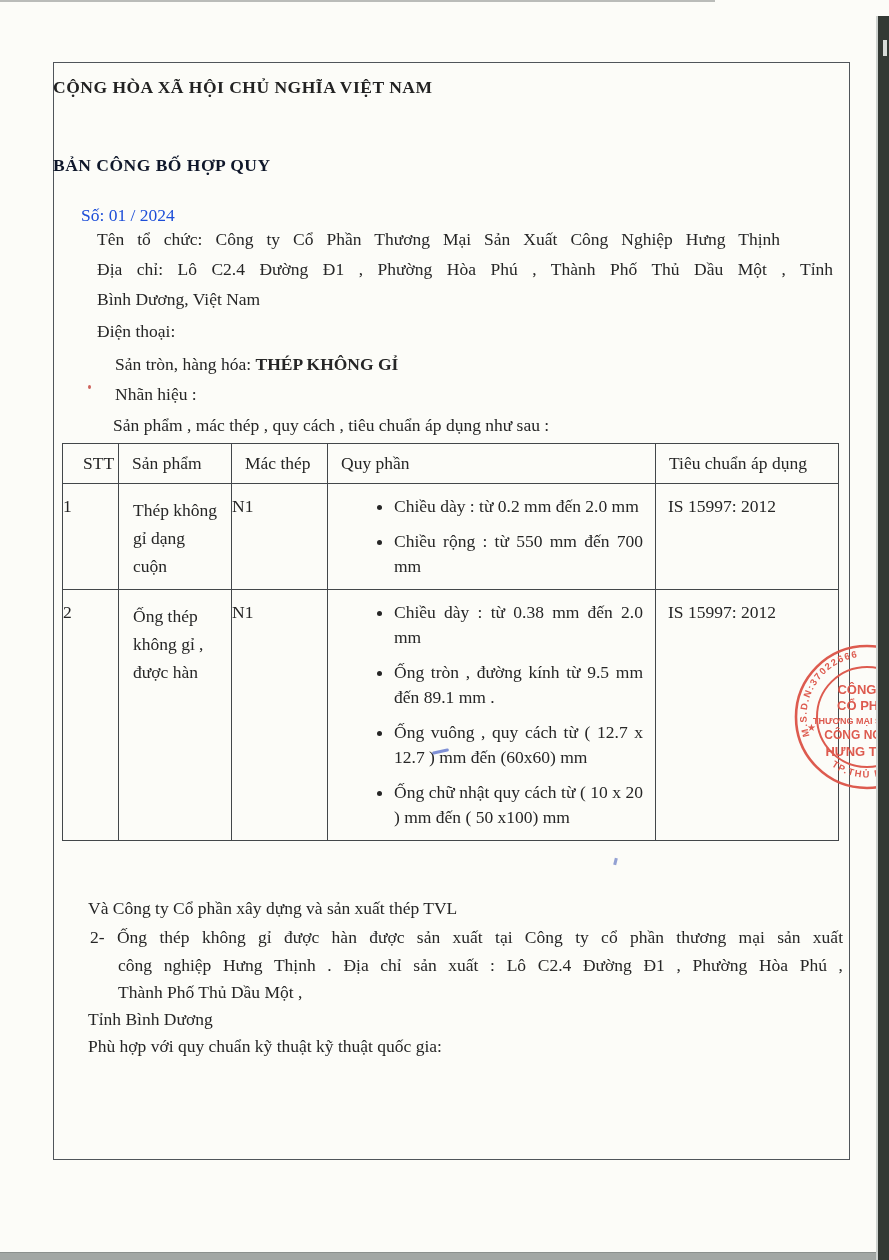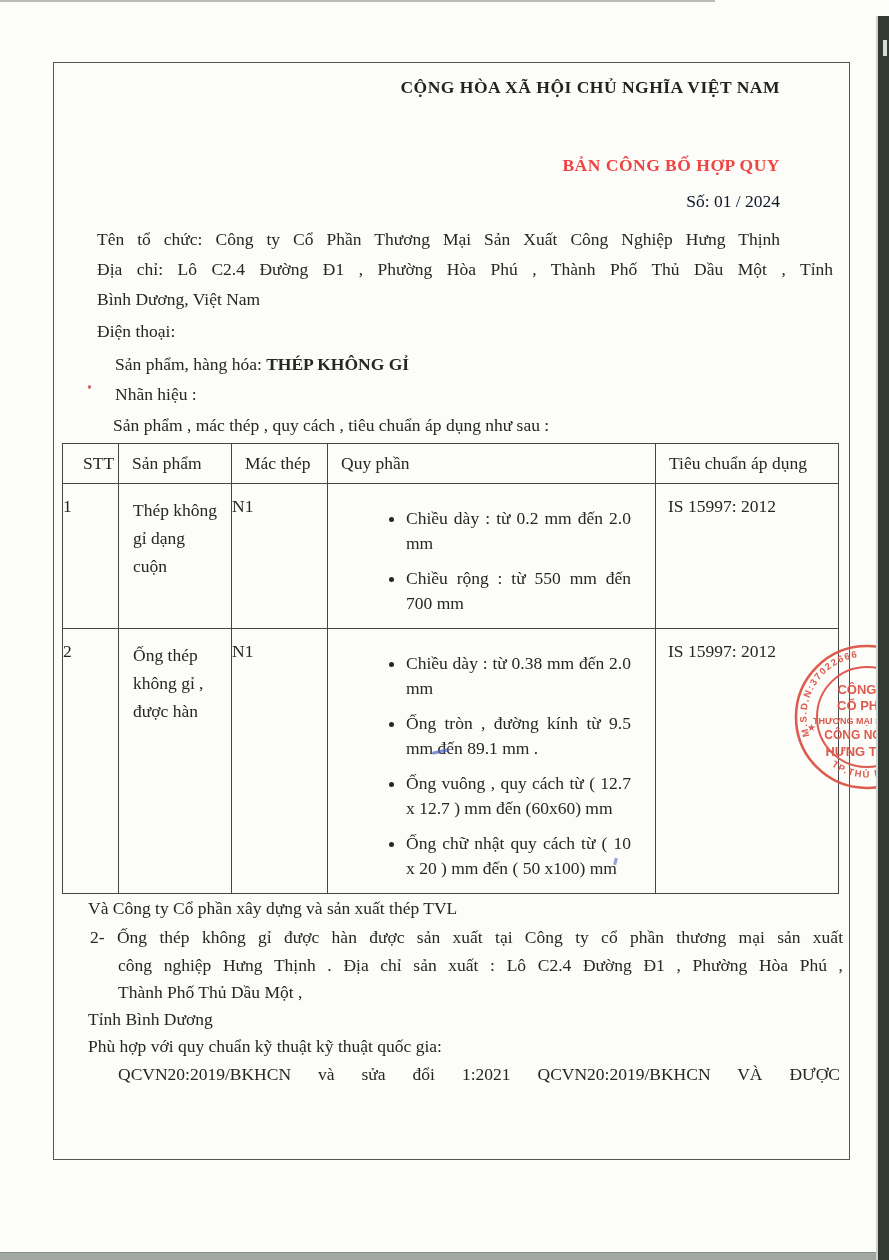--- a/index.html
+++ b/index.html
@@ -18,47 +18,47 @@
   .bottom-bar { position:absolute; bottom:0; left:0; width:100%; height:8px; background:#a2a7a4; border-top:1px solid #8b908d; z-index:5; }
   .speck-red { position:absolute; left:88px; top:385px; width:3px; height:4px; background:#c23b35; opacity:.8; border-radius:50%; }
   .ink-dash { position:absolute; left:432px; top:750px; width:17px; height:3px; background:#4a63c8; opacity:.7; transform:rotate(-12deg); border-radius:2px; z-index:3; }
   .ink-tick { position:absolute; left:614px; top:858px; width:3px; height:7px; background:#3d55b5; opacity:.55; transform:rotate(14deg); z-index:3; }
 
   .page-border {
     position:absolute; left:53px; top:62px; width:797px; height:1098px;
     border:1.6px solid #50555a;
   }
 
-  .center-zone { position:absolute; left:53px; width:727px; text-align:right; }
+  .center-zone { position:absolute; left:53px; width:727px; text-align:left; }
   .motto1 { top:72px; font-size:20px; font-weight:bold; letter-spacing:.5px; color:#222; }
   .motto2 { top:101px; font-size:18.5px; font-weight:bold; color:#222; }
   .motto2 .ul { display:inline-block; border-bottom:2.5px solid #2d2d2d; padding:0 16px 2px 16px; }
-  .doc-title { top:150px; font-size:23.5px; font-weight:bold; letter-spacing:.5px; color:#ef4444; }
-  .doc-number { top:186px; font-size:18px; color:#0f172a; }
+  .doc-title { top:150px; font-size:23.5px; font-weight:bold; letter-spacing:.5px; color:#0f172a; }
+  .doc-number { top:200px; font-size:18px; color:#1d4ed8;margin-left:28px; }
 
   .line { position:absolute; font-size:17.5px; line-height:30px; white-space:nowrap; }
   .stretch { white-space:normal; text-align:justify; text-align-last:justify; }
   .b { font-weight:bold; }
 
   table.products {
     position:absolute; left:62px; top:443px; width:776px;
     border-collapse:collapse; table-layout:fixed;
     font-size:17.5px; color:#262626;
   }
   table.products td, table.products th {
     border:1.6px solid #43474a; vertical-align:top; font-weight:normal; text-align:left;
   }
   tr.hdr th { height:40px; vertical-align:middle; padding:2px 6px 2px 13px; font-size:17.5px; }
   tr.hdr th.c { text-align:center; padding-left:20px; }
   td.stt { text-align:center; padding-top:12px; }
   td.name { padding:12px 10px 0 14px; text-align:justify; line-height:28px; }
   td.mark { text-align:center; padding-top:12px; }
   td.spec { padding:10px 12px 0 0; }
   td.std  { padding:12px 6px 0 12px; }
-  ul.spec-list { list-style:disc outside; margin:12px; padding-left:66px; }
+  ul.spec-list { list-style:disc outside; margin:0; padding-left:66px; }
   ul.spec-list li { margin-bottom:10px; line-height:25px; text-align:justify; }
 
   
   .stamp { position:absolute; left:782px; top:632px; z-index:2; opacity:.95; }
   .stamp text { font-family:"Liberation Sans","DejaVu Sans",sans-serif; fill:#dc5347; }
 </style>
 </head>
 <body>
 
 <div class="scan">
@@ -67,21 +67,21 @@
   <div class="page-border"></div>
 
   <div class="center-zone line motto1">CỘNG HÒA XÃ HỘI CHỦ NGHĨA VIỆT NAM</div>
   <div class="center-zone line doc-title">BẢN CÔNG BỐ HỢP QUY</div>
   <div class="center-zone line doc-number">Số: 01 / 2024</div>
 
   <div class="line stretch" style="left:97px; top:224px; width:683px;">Tên tổ chức: Công ty Cổ Phần Thương Mại Sản Xuất Công Nghiệp Hưng Thịnh</div>
   <div class="line stretch" style="left:97px; top:254px; width:736px;">Địa chỉ: Lô C2.4 Đường Đ1 , Phường Hòa Phú , Thành Phố Thủ Dầu Một , Tỉnh</div>
   <div class="line" style="left:97px; top:284px;">Bình Dương, Việt Nam</div>
   <div class="line" style="left:97px; top:316px;">Điện thoại:</div>
-  <div class="line" style="left:115px; top:349px;"><span>Sản phẩm, hàng hóa: </span><span class="b">THÉP KHÔNG GỈ</span></div>
+  <div class="line" style="left:115px; top:349px;"><span>Sản tròn, hàng hóa: </span><span class="b">THÉP KHÔNG GỈ</span></div>
   <div class="line" style="left:115px; top:379px;">Nhãn hiệu :</div>
   <div class="line" style="left:113px; top:410px;">Sản phẩm , mác thép , quy cách , tiêu chuẩn áp dụng như sau :</div>
 
   <table class="products">
     <colgroup>
       <col style="width:56px">
         <col style="width:113px">
         <col style="width:96px">
         <col style="width:328px">
         <col style="width:183px">
@@ -122,21 +122,20 @@
     </tr>
   </tbody>
     </table>
 
   <div class="line" style="left:88px;  top:893px;">Và Công ty Cổ phần xây dựng và sản xuất thép TVL</div>
   <div class="line stretch" style="left:90px;  top:922px;  width:753px;">2-  Ống thép không gỉ được hàn được sản xuất tại Công ty cổ phần thương mại sản xuất</div>
   <div class="line stretch" style="left:118px; top:950px;  width:725px;">công nghiệp Hưng Thịnh . Địa chỉ sản xuất : Lô C2.4 Đường Đ1 , Phường Hòa Phú ,</div>
   <div class="line" style="left:118px; top:977px;">Thành Phố Thủ Dầu Một ,</div>
   <div class="line" style="left:88px;  top:1004px;">Tỉnh Bình Dương</div>
   <div class="line" style="left:88px;  top:1031px;">Phù hợp với quy chuẩn kỹ thuật kỹ thuật quốc gia:</div>
-  <div class="line stretch" style="left:118px; top:1059px; width:722px;">QCVN20:2019/BKHCN và sửa đổi 1:2021 QCVN20:2019/BKHCN VÀ ĐƯỢC</div>
 
   <svg class="stamp" width="170" height="170" viewBox="0 0 170 170">
     <circle cx="85" cy="85" r="71" fill="none" stroke="#dc5347" stroke-width="2.6"></circle>
     <circle cx="85" cy="85" r="50" fill="none" stroke="#dc5347" stroke-width="2"></circle>
     <defs>
       <path id="arcTop" d="M 28.2 105.6 A 60.5 60.5 0 1 1 141.8 105.7"></path>
       <path id="arcBot" d="M 46.1 131.3 A 60.5 60.5 0 0 0 123.9 131.3"></path>
     </defs>
     <text font-size="9.5" font-weight="bold" letter-spacing="1.5">
       <textPath href="#arcTop" startOffset="2">M.S.D.N:37022666</textPath>

